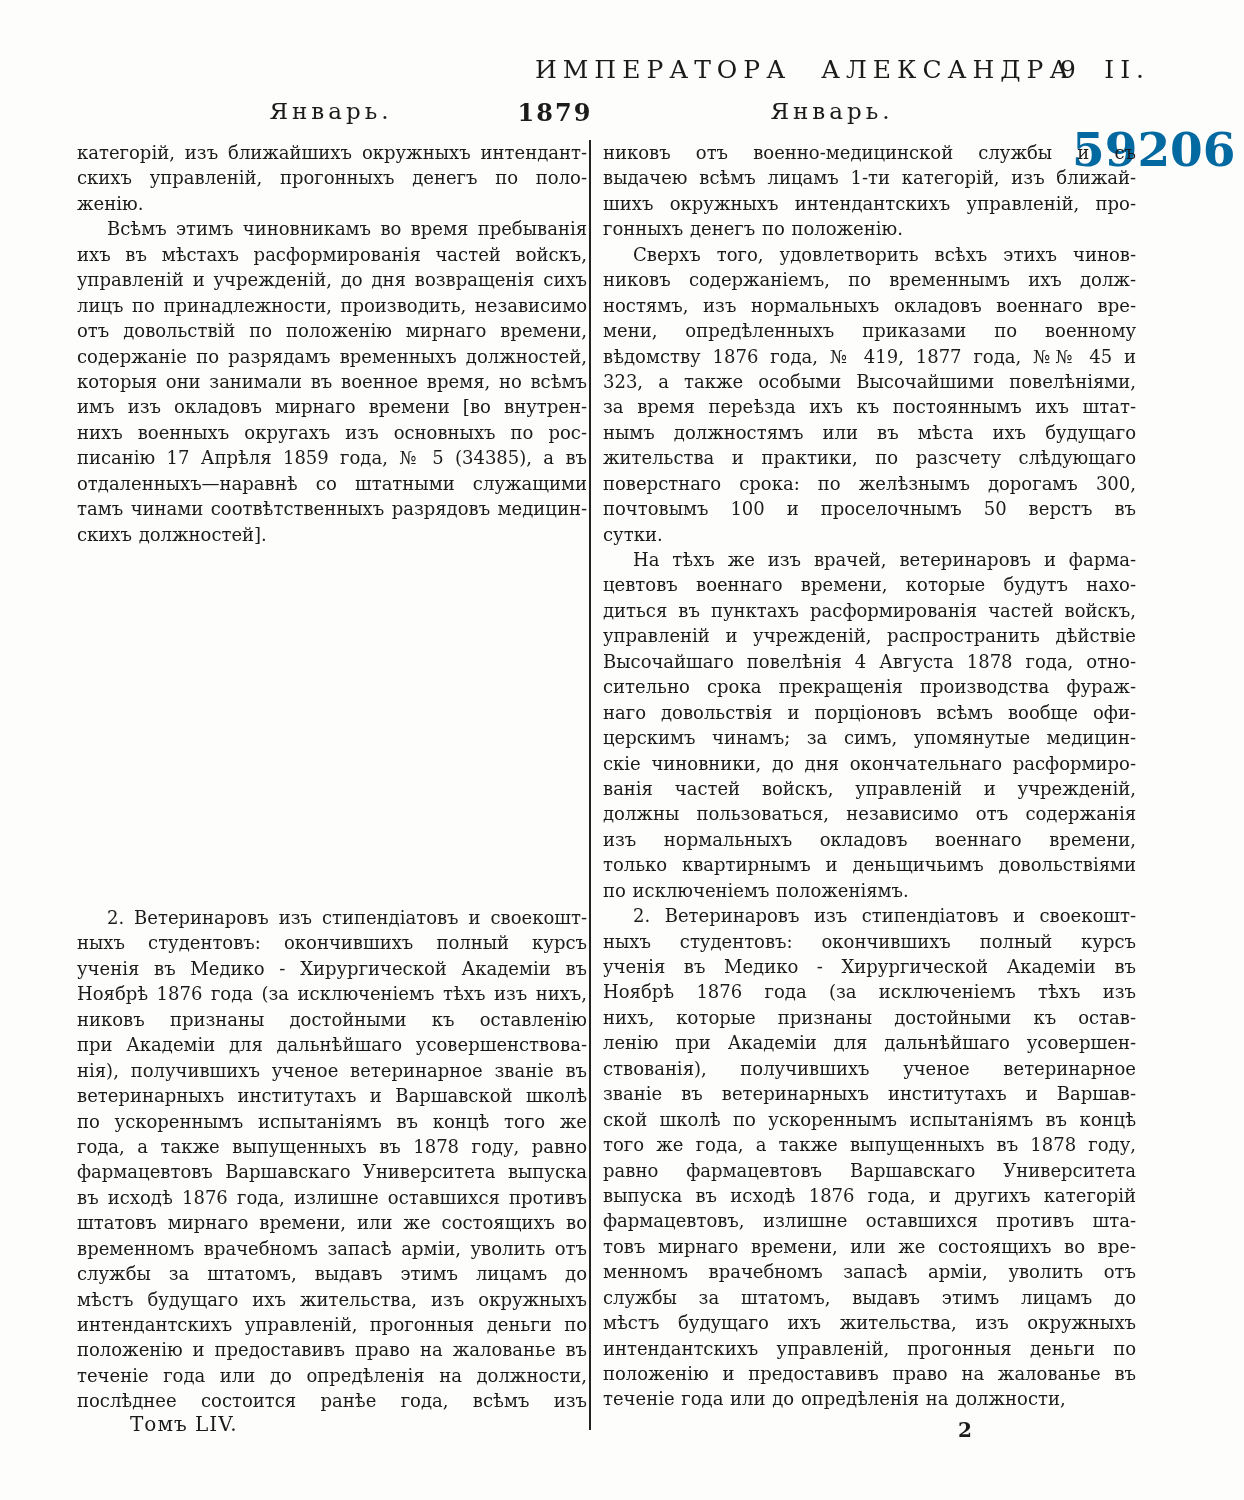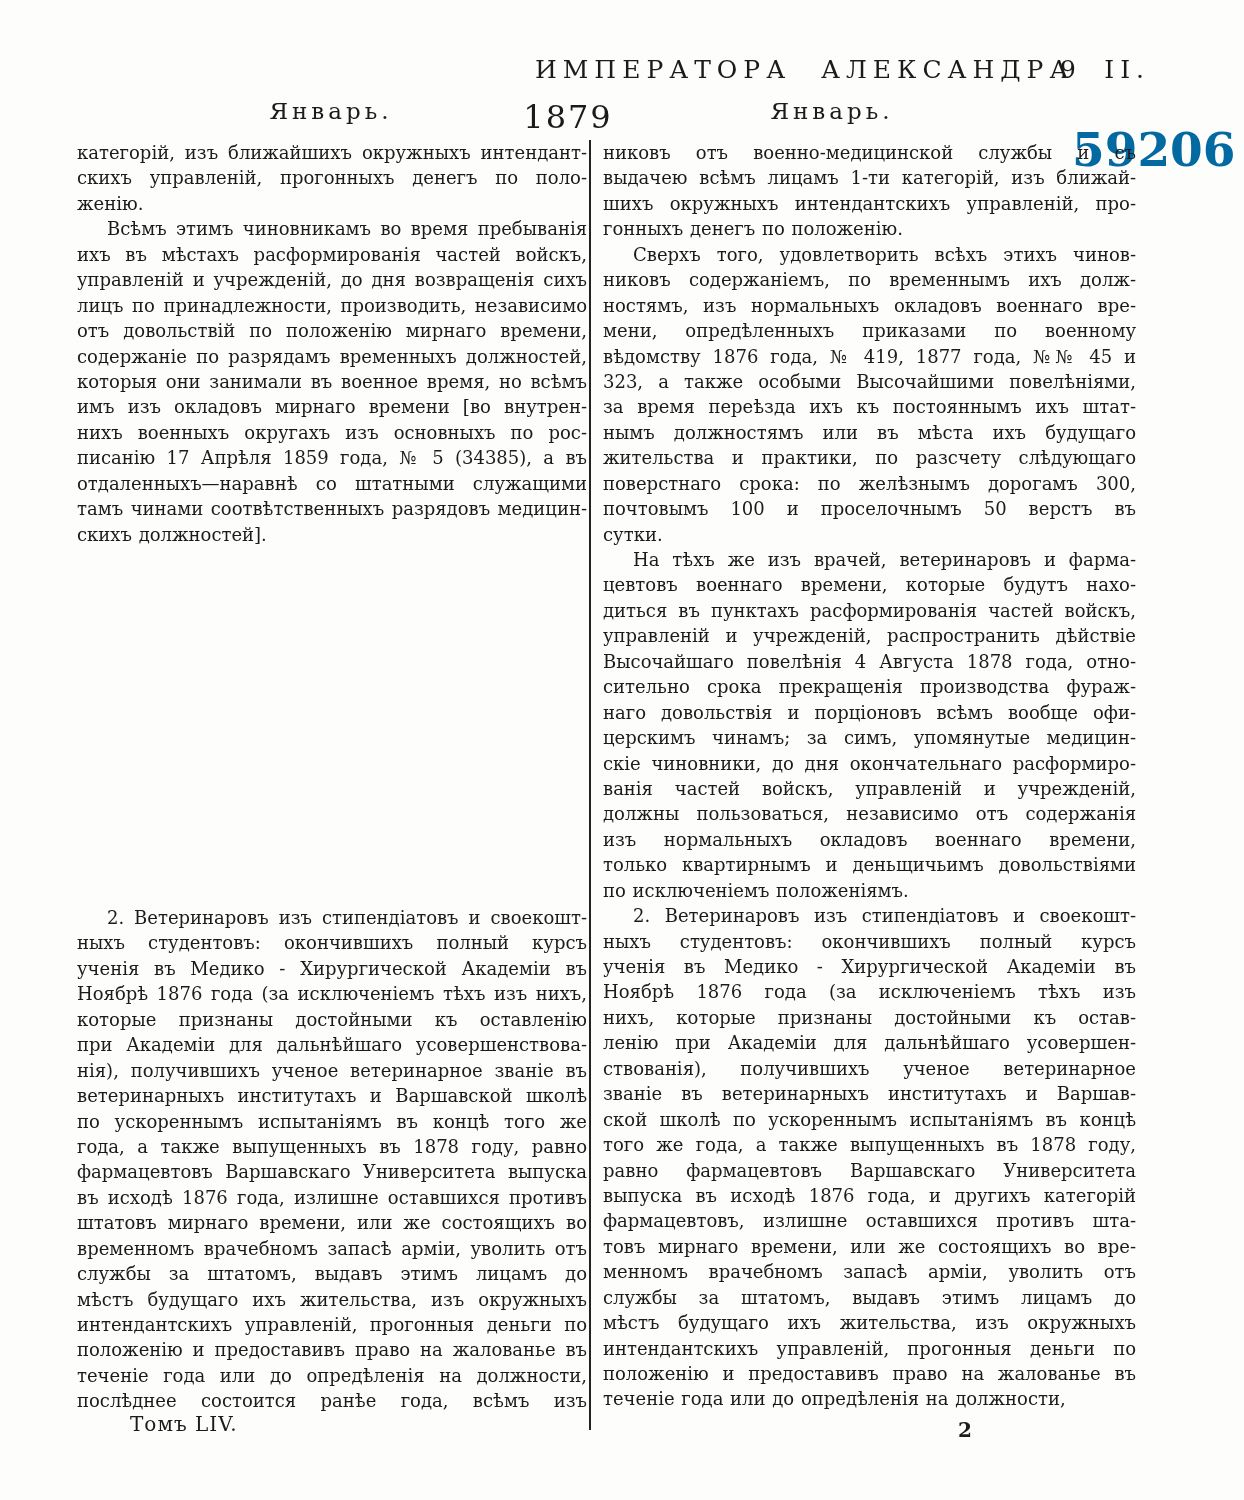--- a/index.html
+++ b/index.html
@@ -28,21 +28,21 @@
   .page-number {
     position: absolute;
     left: 1048px; top: 55px;
     width: 40px;
     text-align: center;
     font-size: 25px;
   }
   .month-left, .month-right, .year-center { position: absolute; top: 98px; text-align: center; }
   .month-left  { left: 75px;  width: 512px; }
   .month-right { left: 602px; width: 460px; }
-  .year-center { left: 448px; width: 240px; font-size: 32px; font-weight: normal; letter-spacing: 2px; }
+  .year-center { left: 435px; width: 240px; font-size: 24px; font-weight: bold; letter-spacing: 2px; }
   .month-italic { font-size: 23px; letter-spacing: 4px; word-spacing: 4px; }
 
   .stamp-number {
     position: absolute;
     left: 1072px; top: 122px;
     font-size: 47px;
     font-weight: 700;
     letter-spacing: 0px;
     color: #0369a1;
     white-space: nowrap;
@@ -121,21 +121,21 @@
         <div class="tline">отдаленныхъ—наравнѣ со штатными служащими</div>
         <div class="tline">тамъ чинами соотвѣтственныхъ разрядовъ медицин-</div>
         <div class="tline tlast">скихъ должностей].</div>
       </div>
     <div class="col-gap"></div>
     <div>
         <div class="tline tindent">2. Ветеринаровъ изъ стипендіатовъ и своекошт-</div>
         <div class="tline">ныхъ студентовъ: окончившихъ полный курсъ</div>
         <div class="tline">ученія въ Медико - Хирургической Академіи въ</div>
         <div class="tline">Ноябрѣ 1876 года (за исключеніемъ тѣхъ изъ нихъ,</div>
-        <div class="tline">которые признаны достойными къ оставленію</div>
+        <div class="tline">никовъ признаны достойными къ оставленію</div>
         <div class="tline">при Академіи для дальнѣйшаго усовершенствова-</div>
         <div class="tline">нія), получившихъ ученое ветеринарное званіе въ</div>
         <div class="tline">ветеринарныхъ институтахъ и Варшавской школѣ</div>
         <div class="tline">по ускореннымъ испытаніямъ въ концѣ того же</div>
         <div class="tline">года, а также выпущенныхъ въ 1878 году, равно</div>
         <div class="tline">фармацевтовъ Варшавскаго Университета выпуска</div>
         <div class="tline">въ исходѣ 1876 года, излишне оставшихся противъ</div>
         <div class="tline">штатовъ мирнаго времени, или же состоящихъ во</div>
         <div class="tline">временномъ врачебномъ запасѣ арміи, уволить отъ</div>
         <div class="tline">службы за штатомъ, выдавъ этимъ лицамъ до</div>

